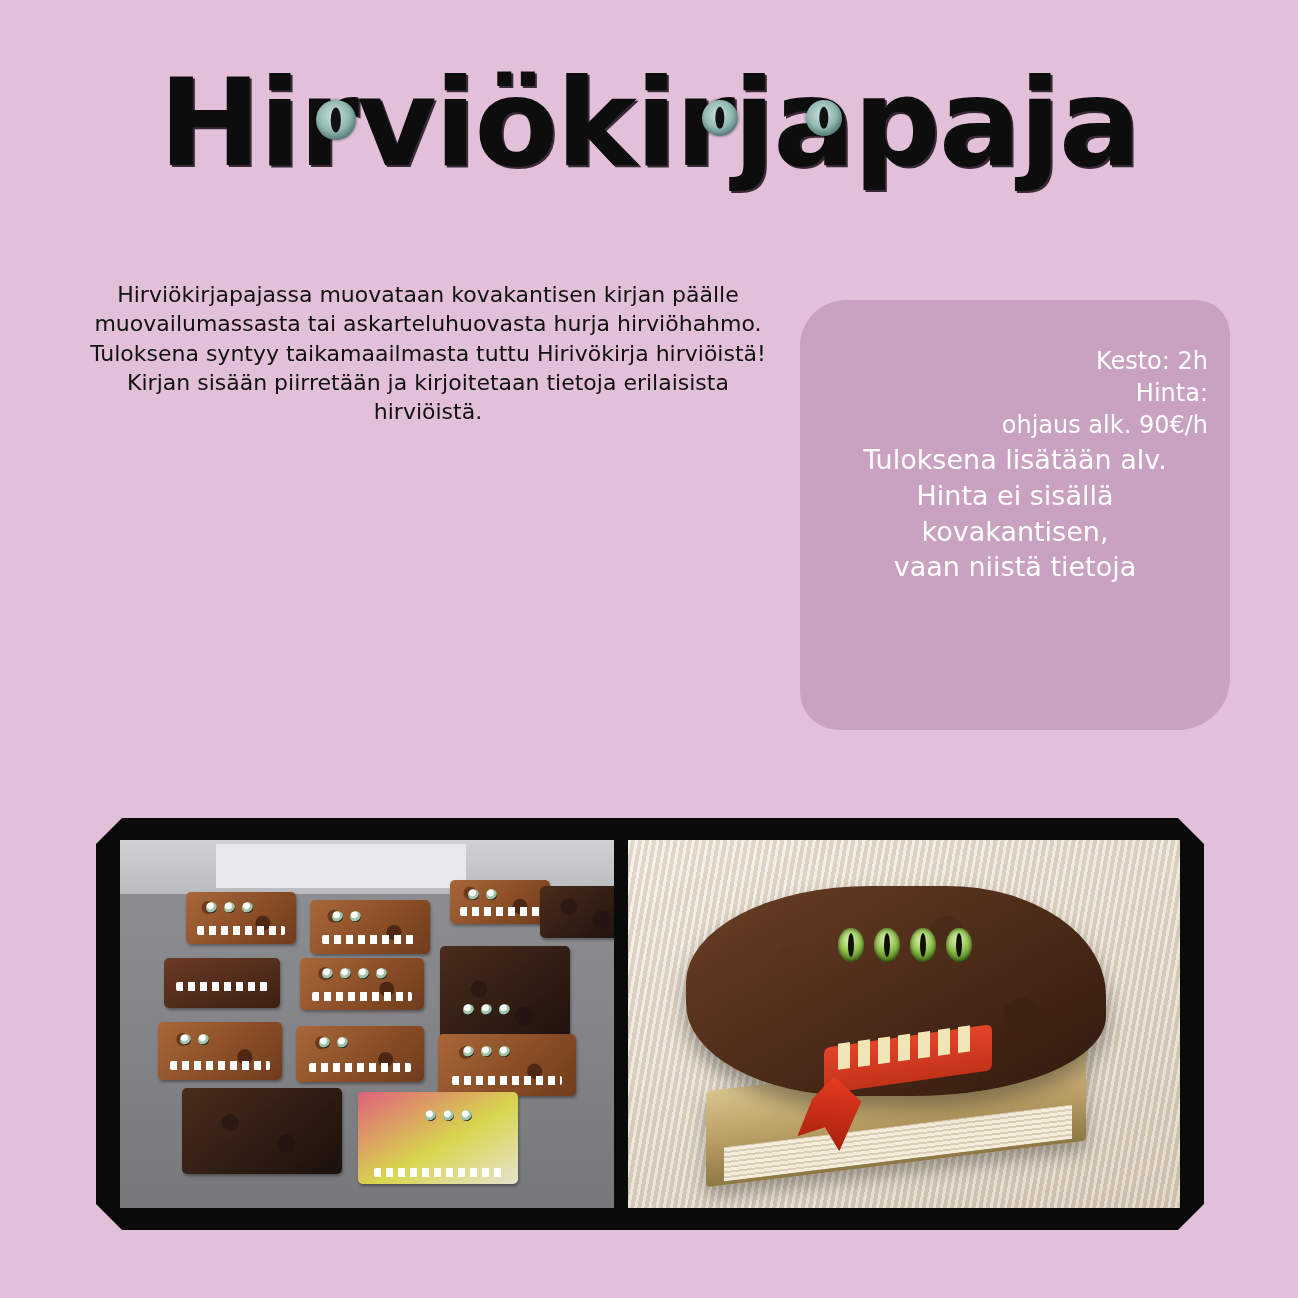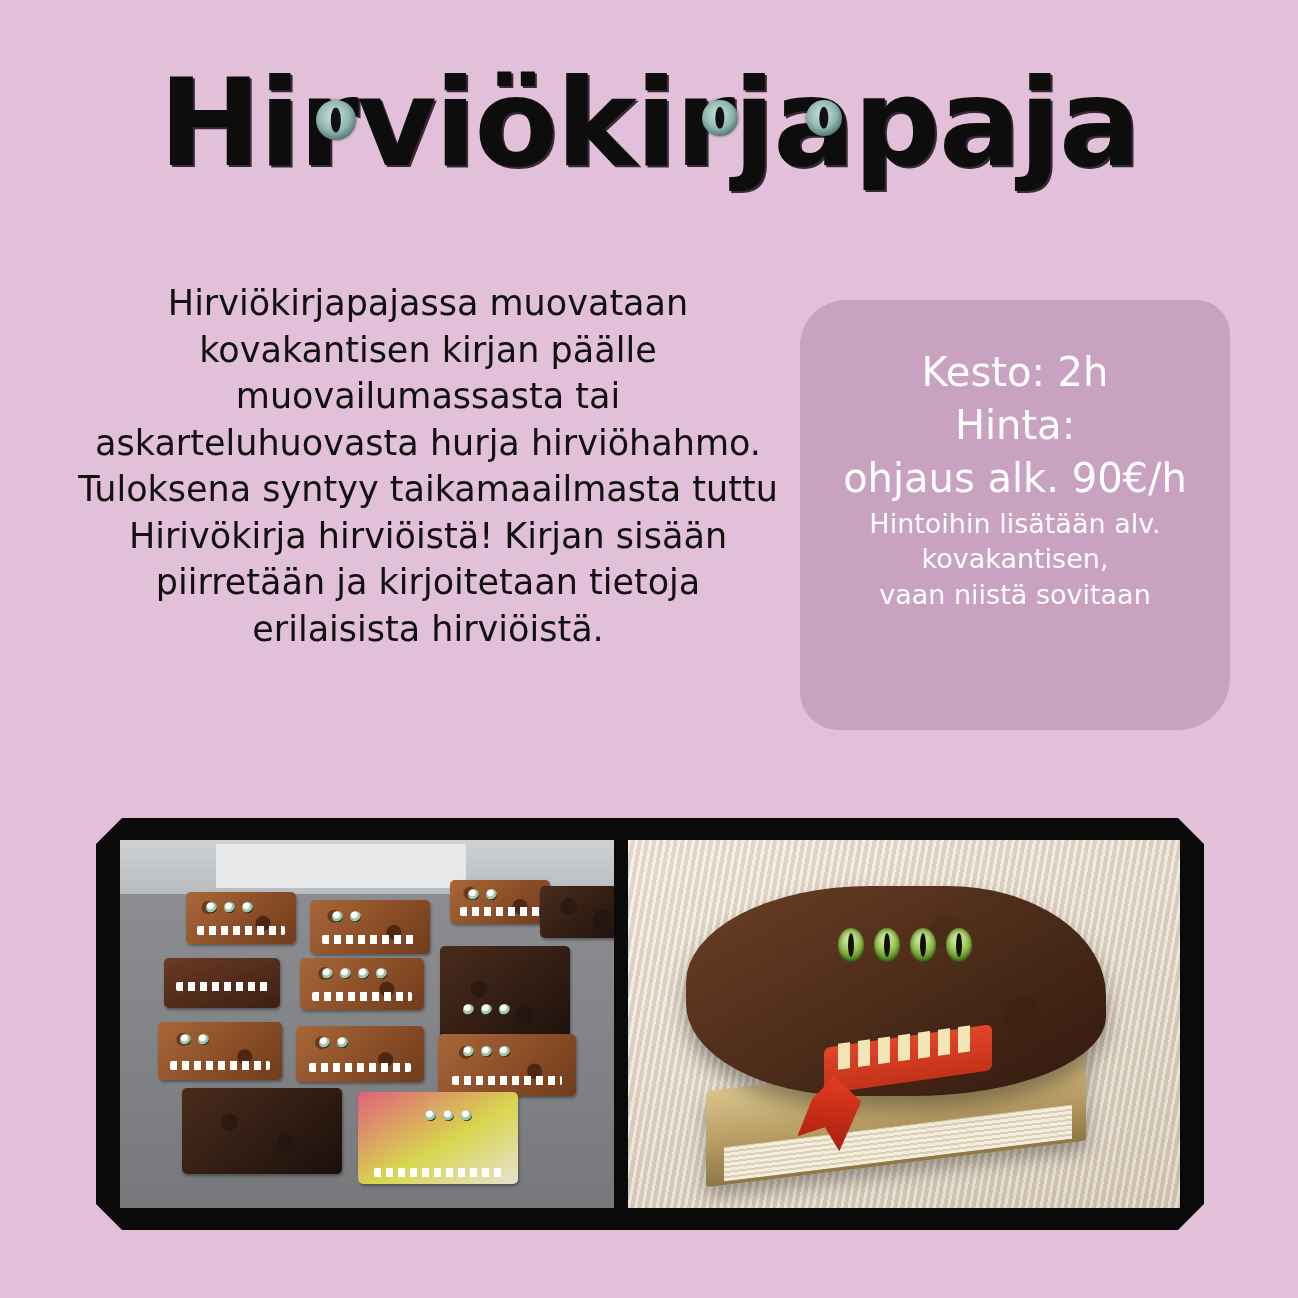--- a/index.html
+++ b/index.html
@@ -63,21 +63,21 @@
   .eye-2 { width: 36px; height: 36px; left: 702px; top: 38px; }
   .eye-3 { width: 36px; height: 36px; left: 806px; top: 38px; }
 
   
   .description {
     position: absolute;
     left: 78px;
     top: 280px;
     width: 700px;
     text-align: center;
-    font-size: 35px;
+    font-size: 22px;
     line-height: 1.33;
     color: #111;
     font-weight: 500;
   }
 
   
   .info-box {
     position: absolute;
     left: 800px;
     top: 300px;
@@ -86,21 +86,21 @@
     background: #c9a2c1;
     border-radius: 46px 34px 52px 38px;
     color: #ffffff;
     text-align: center;
     padding: 46px 22px 0 22px;
     box-sizing: border-box;
     font-size: 30px;
     line-height: 1.33;
   }
   .info-line { display: block; }
-  .info-line.big { font-size: 40px; }
+  .info-line.big { font-size: 24px; text-align: right; }
   .info-line.small { font-size: 27px; }
 
   
   .photo-strip {
     position: absolute;
     left: 96px;
     top: 818px;
     width: 1108px;
     height: 412px;
     background: #0a0a0a;
@@ -262,23 +262,24 @@
     <span class="title-eye eye-2"></span>
     <span class="title-eye eye-3"></span>
   </div>
 
   <div class="description">Hirviökirjapajassa muovataan kovakantisen kirjan päälle muovailumassasta tai askarteluhuovasta hurja hirviöhahmo. Tuloksena syntyy taikamaailmasta tuttu Hirivökirja hirviöistä! Kirjan sisään piirretään ja kirjoitetaan tietoja erilaisista hirviöistä.</div>
 
   <div class="info-box">
     <span class="info-line big">Kesto: 2h</span>
     <span class="info-line big">Hinta:</span>
     <span class="info-line big">ohjaus alk. 90€/h</span>
-    <span class="info-line small">Hintoihin lisätään alv.</span>
+    <span class="info-line small">Tuloksena lisätään alv.</span>
+    <span class="info-line small">Hinta ei sisällä</span>
     <span class="info-line small">kovakantisen,</span>
-    <span class="info-line small">vaan niistä sovitaan</span>
+    <span class="info-line small">vaan niistä tietoja</span>
   </div>
 
   <div class="photo-strip">
     <span class="corner tl"></span>
     <span class="corner tr"></span>
     <span class="corner bl"></span>
     <span class="corner br"></span>
 
     <div class="photo photo-left">
       <div class="floor"></div>

